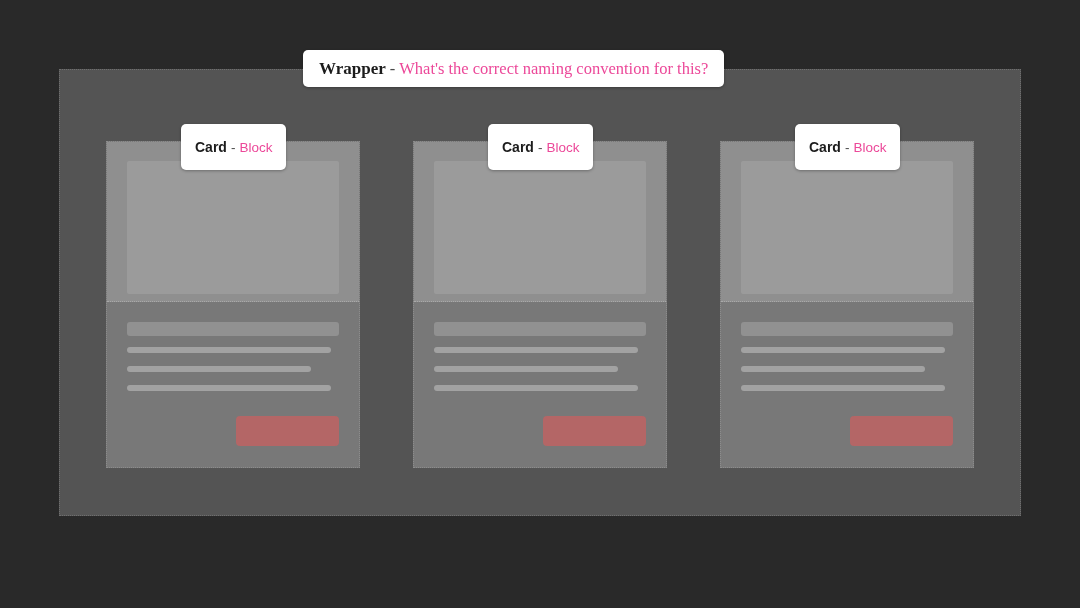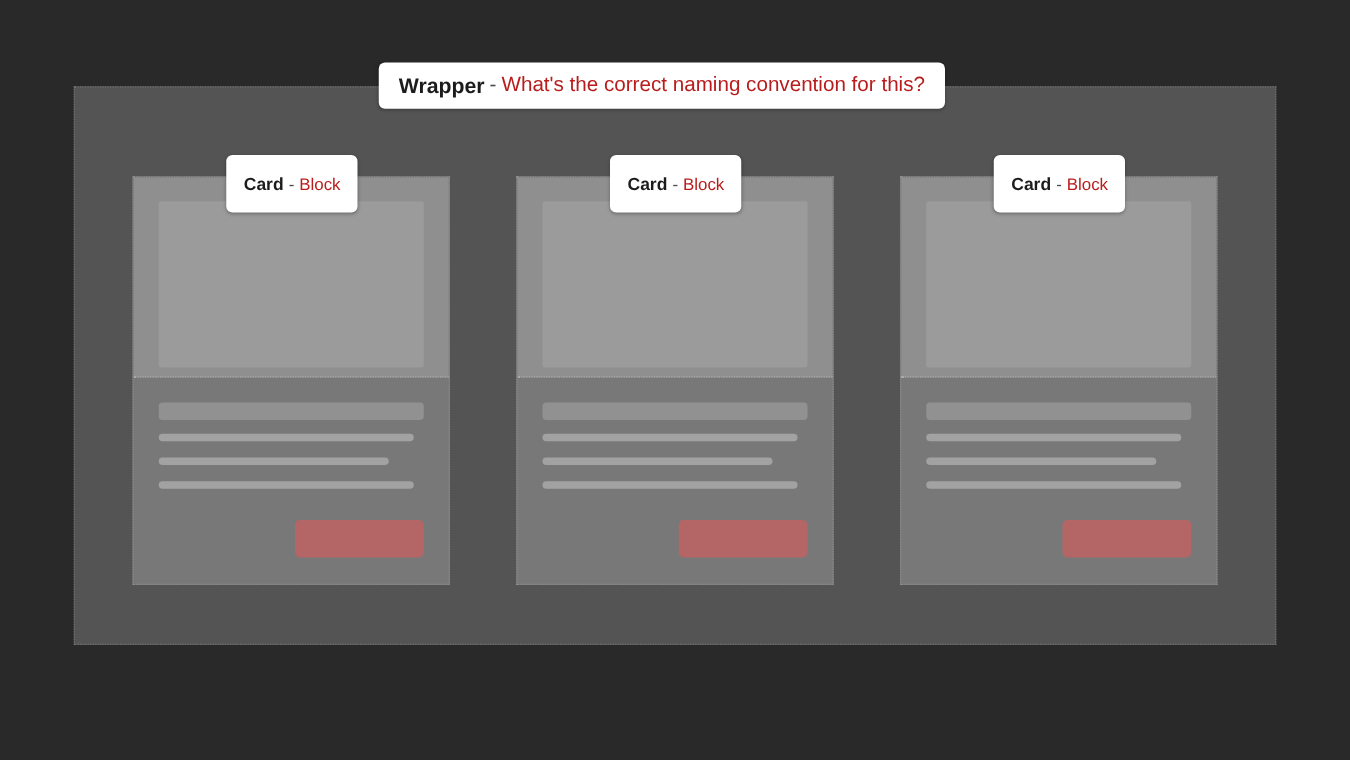--- a/index.html
+++ b/index.html
@@ -42,29 +42,30 @@
   }
   .label-badge .lbl-strong {
     font-weight: bold;
     color: #1c1c1c;
   }
   .label-badge .lbl-dash {
     color: #4a4a4a;
     margin: 0 4px;
   }
   .label-badge .lbl-rest {
-    color: #b91c1c;
+    color: #ec4899;
   }
 
   .wrapper-label {
     left: 303px;
     top: 50px;
     height: 37px;
     padding: 0 16px;
     font-size: 16.5px;
+    font-family: Liberation Serif, serif;
   }
   .wrapper-label .lbl-strong { font-size: 17px; }
 
   .card-label {
     top: 124px;
     height: 46px;
     padding: 0 14px;
     font-size: 13.5px;
   }
   .card-label .lbl-strong { font-size: 14px; }

